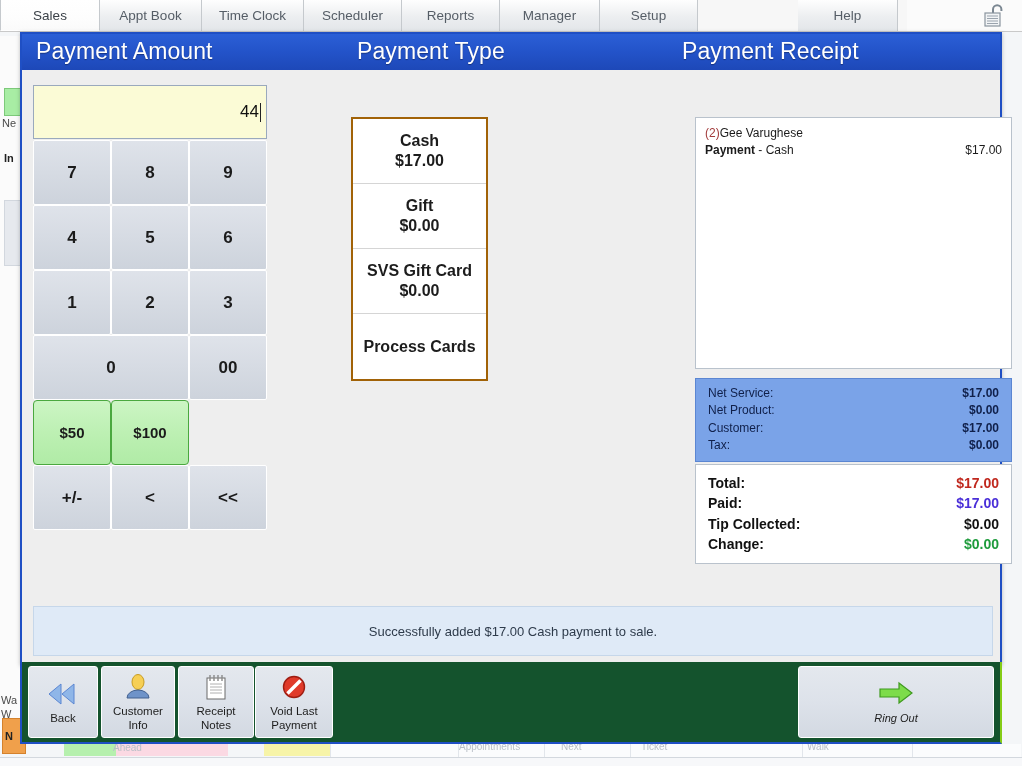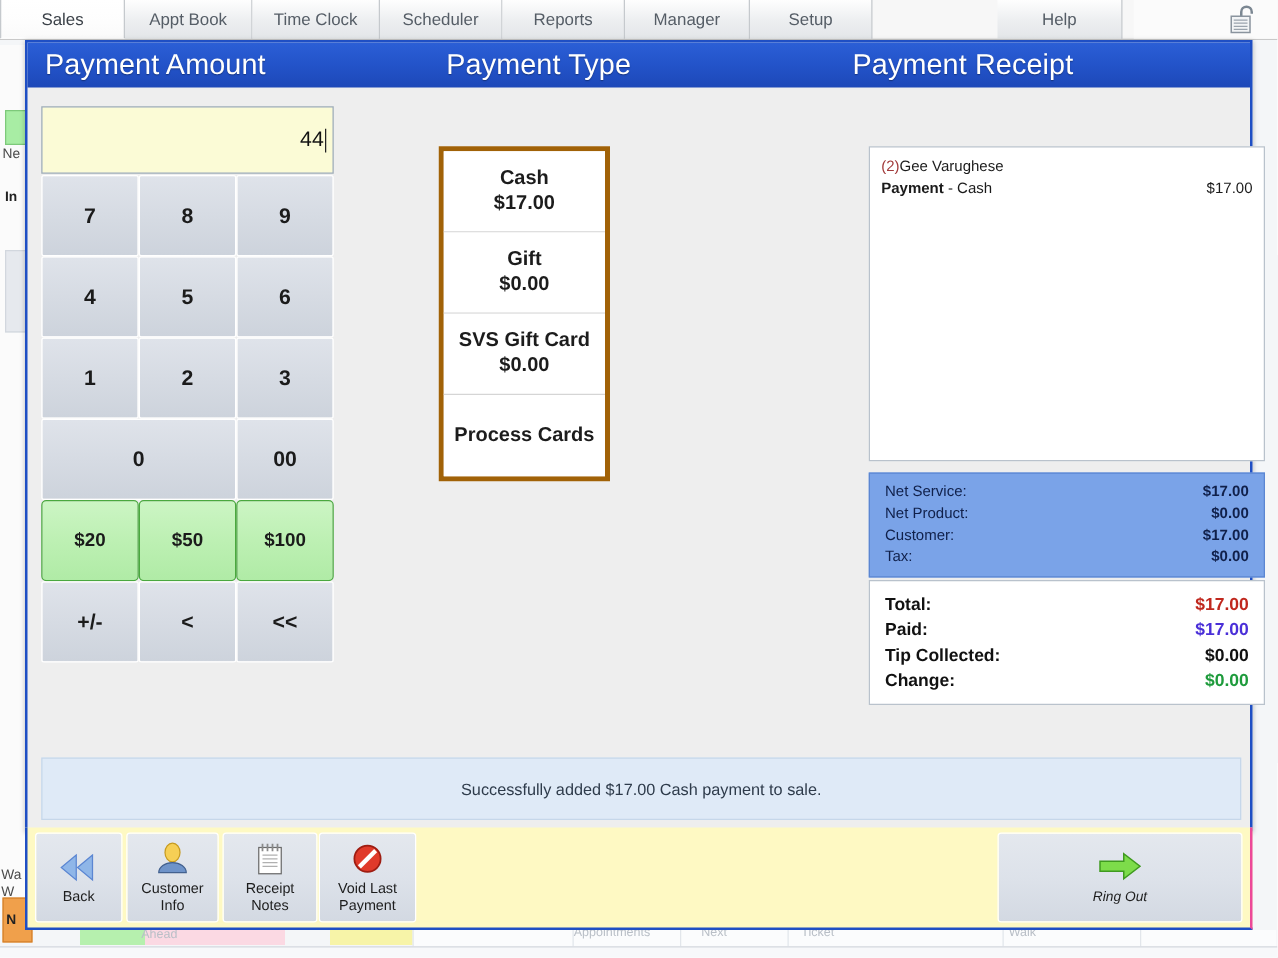--- a/index.html
+++ b/index.html
@@ -129,21 +129,21 @@
   .kp.money {
     background: linear-gradient(to bottom, #ccf5c4 0%, #bdf0b3 50%, #b0ebA6 100%);
     border: 1px solid #4aa83f;
     border-radius: 4px;
     font-size: 15px;
   }
 
   
   .paytypes {
     position: absolute; left: 329px; top: 83px; width: 137px;
-    border: 4px solid #a16207;
+    border: 2px solid #a16207;
     background: #ffffff;
     box-sizing: border-box;
   }
   .paytype {
     box-sizing: border-box;
     height: 65px;
     display: flex; flex-direction: column; align-items: center; justify-content: center;
     background: #ffffff;
     border-bottom: 1px solid #d5d5d5;
     font-size: 16px; font-weight: bold; color: #1c1c1c;
@@ -199,22 +199,22 @@
     background: #dfeaf7;
     border: 1px solid #c6d7ea;
     box-sizing: border-box;
     display: flex; align-items: center; justify-content: center;
     font-size: 13px; color: #2e3b4b;
   }
 
   
   .toolbar {
     position: absolute; left: 20px; top: 662px; width: 982px; height: 82px;
-    background: #fef9c3;
-    border-left: 2px solid #1f4fc4; border-right: 2px solid #ec4899;
+    background: #14532d;
+    border-left: 2px solid #1f4fc4; border-right: 2px solid #84cc16;
     border-bottom: 2px solid #1f4fc4;
     box-sizing: border-box;
   }
   .tbtn {
     position: absolute; top: 4px; height: 72px;
     background: linear-gradient(to bottom, #e4e8ee 0%, #dde2ea 50%, #d3d9e2 100%);
     border: 1px solid #ffffff;
     border-radius: 3px;
     box-sizing: border-box;
     display: flex; flex-direction: column; align-items: center; justify-content: center;
@@ -362,23 +362,20 @@
       <div class="kp-row" id="kp-row-zero">
           <div class="kp w2">
             <span>0</span>
           </div>
           <div class="kp w1">
             <span>00</span>
           </div>
         </div>
       <div class="kp-row" id="kp-row-money">
           <div class="kp w1 money">
-            <span>$20</span>
-          </div>
-          <div class="kp w1 money">
             <span>$50</span>
           </div>
           <div class="kp w1 money">
             <span>$100</span>
           </div>
         </div>
       <div class="kp-row" id="kp-row-edit">
           <div class="kp w1">
             <span>+/-</span>
           </div>

